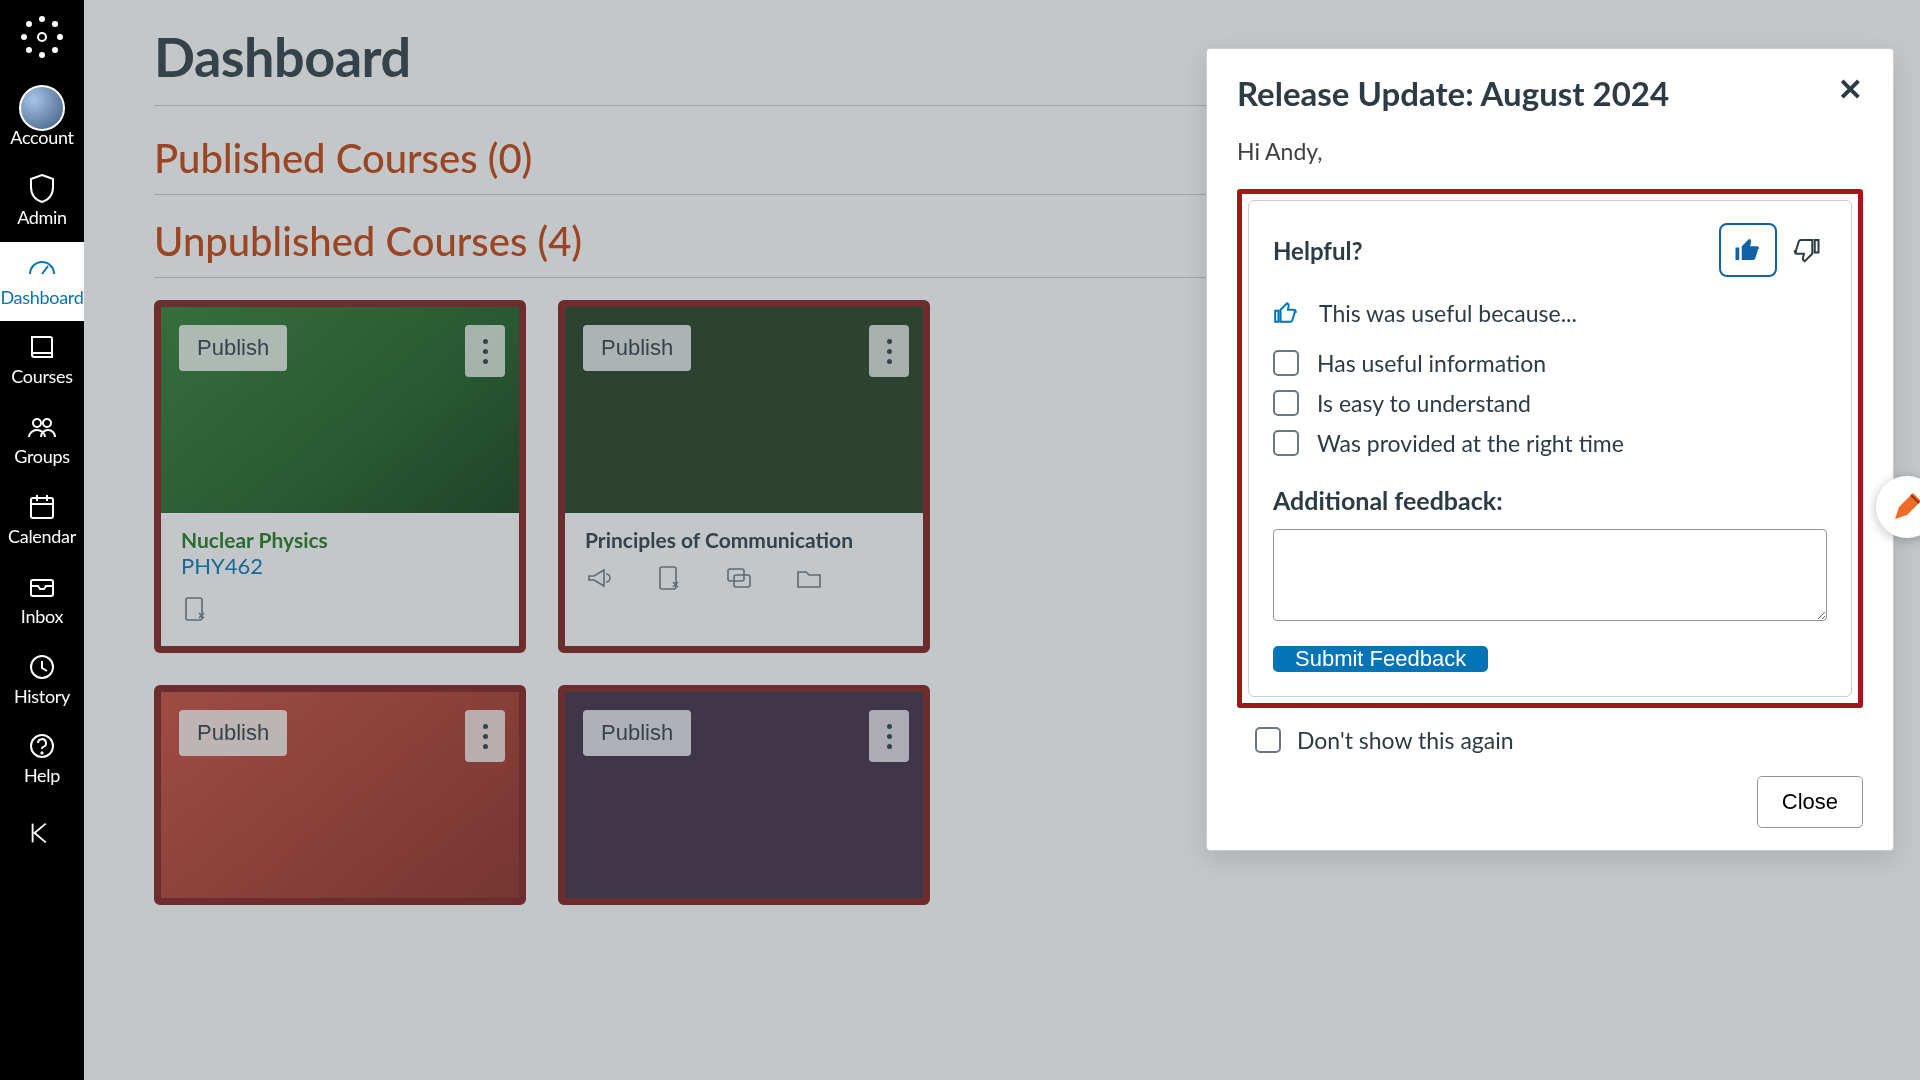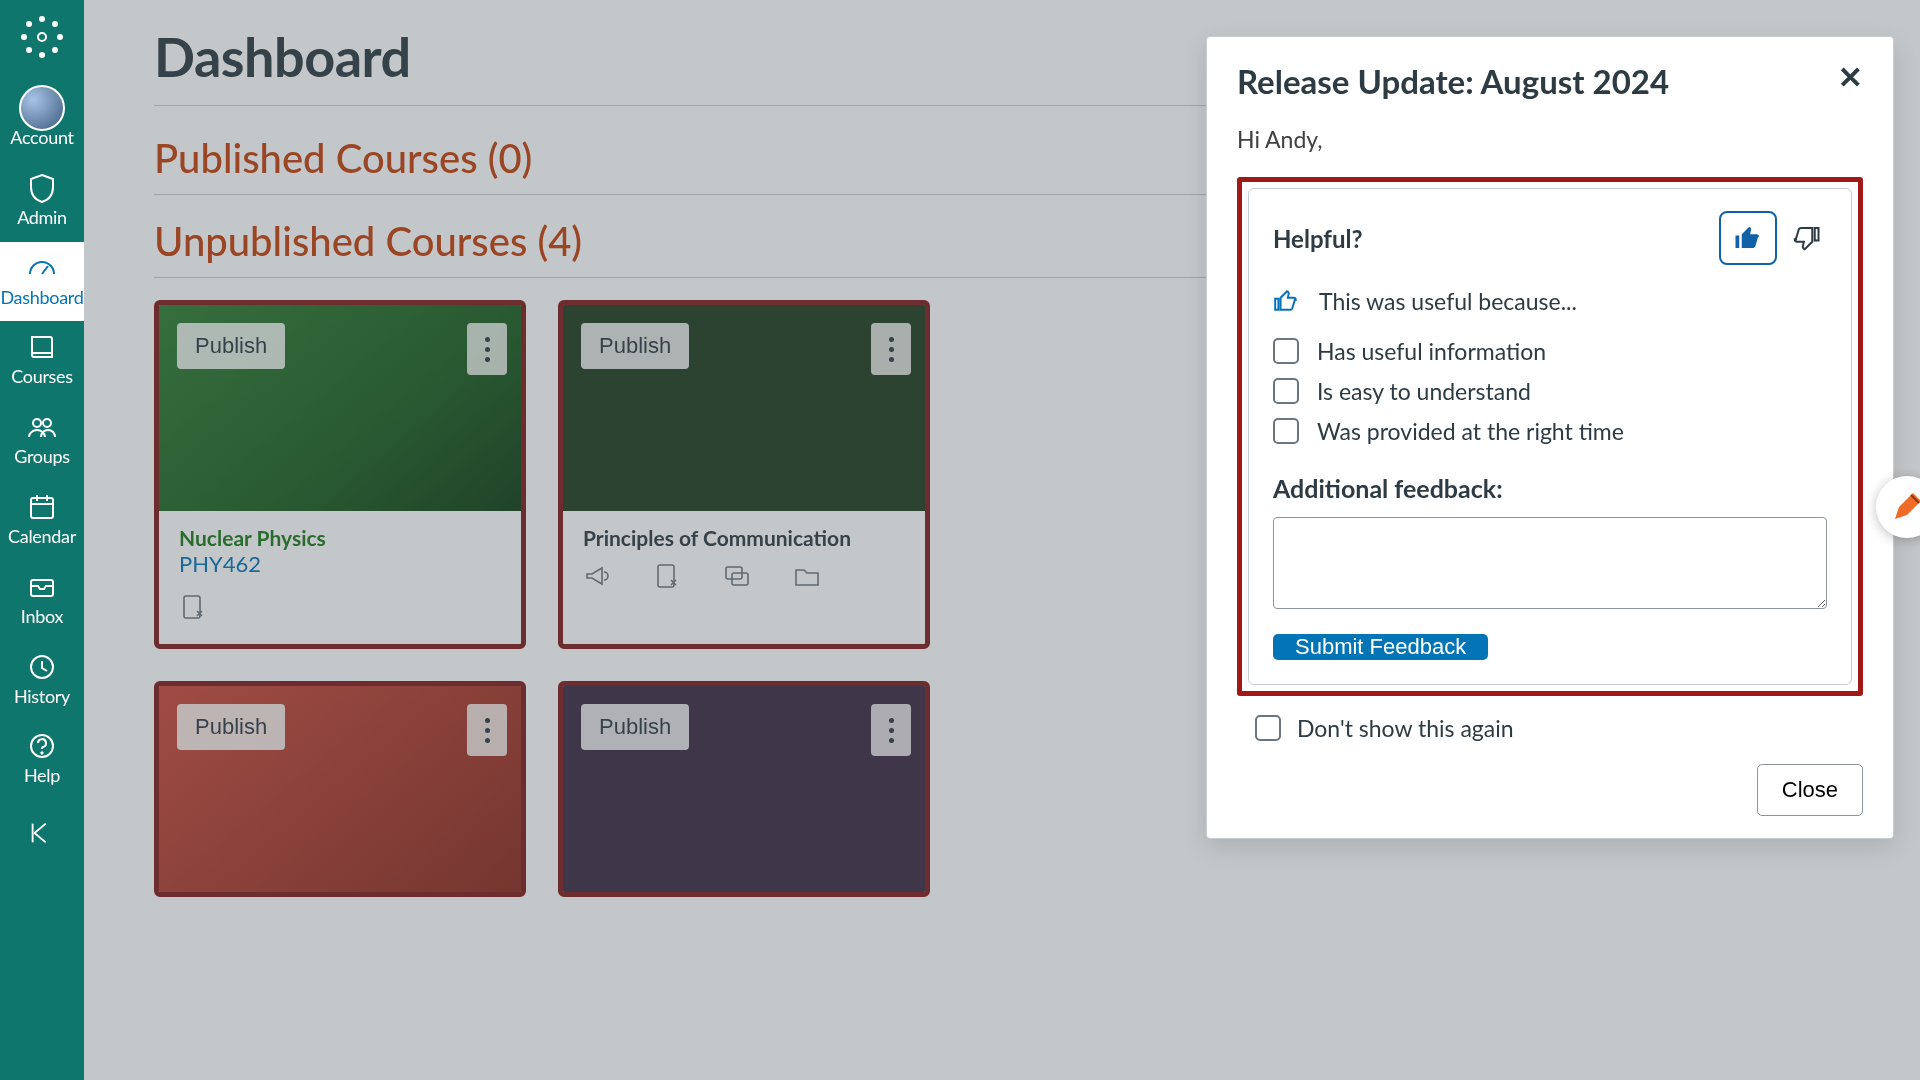--- a/index.html
+++ b/index.html
@@ -1,20 +1,20 @@
 <!DOCTYPE html>
 <html><head>
 <meta charset="utf-8">
 <style>
   * { box-sizing: border-box; margin: 0; padding: 0; }
   html, body { width: 1920px; height: 1080px; font-family: "Lato","Helvetica Neue",Arial,sans-serif; color:#2d3b45; overflow:hidden; }
   body { display:flex; }
 
   
-  .sidebar { width: 84px; background:#0f766e; display:flex; flex-direction:column; align-items:center; padding-top:10px; flex-shrink:0;}
+  .sidebar { width: 84px; background:#000000; display:flex; flex-direction:column; align-items:center; padding-top:10px; flex-shrink:0;}
   .logo { width:54px; height:54px; margin-bottom:18px; display:flex; align-items:center; justify-content:center;}
   .logo svg { width:48px; height:48px; }
   .nav-item { width:84px; padding:10px 0 14px; display:flex; flex-direction:column; align-items:center; color:#fff; font-size:18px; cursor:pointer; }
   .nav-item.active { background:#fff; color:#0374b5; }
   .nav-item .icon { height:32px; display:flex; align-items:center; justify-content:center; margin-bottom:4px;}
   .nav-item .icon svg { width:32px; height:32px; stroke:currentColor; fill:none; }
   .avatar-circle { width:46px; height:46px; border-radius:50%; background: radial-gradient(circle at 30% 30%, #a8c3e6, #3b5b7d); border:2px solid #fff;}
   .nav-label { font-size:18px; line-height:1.1; letter-spacing:-0.3px;}
   .collapse-btn { margin-top:18px; color:#fff; cursor:pointer;}
   .collapse-btn svg { width:30px; height:30px; stroke:#fff; fill:none;}
@@ -22,42 +22,42 @@
   
   .main-wrap { position:relative; flex:1; }
   .main { padding: 24px 60px 0 70px; }
   h1.page-title { font-size:54px; font-weight:700; color:#2d3b45; margin-bottom:16px; letter-spacing:-0.5px;}
   .title-divider { border:none; border-top:1px solid #c7cdd1; margin-bottom:28px; width:1100px;}
   h2.section { font-size:40px; font-weight:500; color:#c2410c; margin-bottom:12px;}
   .section-divider { border:none; border-top:1px solid #c7cdd1; margin-bottom:22px; width:1100px;}
   .empty-msg { font-size:22px; color:#2d3b45; margin-bottom:40px;}
   .cards { display:flex; flex-wrap:wrap; gap:32px; width:1100px;}
 
-  .card { width:372px; border:5px solid #7f1d1d; border-radius:6px; overflow:hidden; background:#fff; }
+  .card { width:372px; border:7px solid #7f1d1d; border-radius:6px; overflow:hidden; background:#fff; }
   .card-hero { height:206px; position:relative; background-size:cover; background-position:center;}
   .hero-green { background: linear-gradient(140deg,#2e7d32,#1b5e20 60%,#0f3d14); }
   .hero-darkgreen { background:#1f3d1f; }
   .hero-red { background: linear-gradient(140deg,#c94a3b,#8b2a1f); }
   .hero-purple { background:#3d2a44; }
   .publish-btn { position:absolute; top:18px; left:18px; background:rgba(255,255,255,0.85); border:none; border-radius:4px; padding:10px 18px; font-size:22px; color:#2d3b45; cursor:pointer;}
   .card-menu { position:absolute; top:18px; right:14px; width:40px; height:52px; border-radius:4px; background:rgba(255,255,255,0.82); display:flex; align-items:center; justify-content:center; cursor:pointer;}
   .vdots { display:flex; flex-direction:column; gap:5px;}
   .vdots span { width:5px; height:5px; border-radius:50%; background:#2d3b45;}
   .card-body { padding:14px 20px 4px;}
   .course-name { font-size:21px; font-weight:700; color:#1b7a1b; }
   .course-name.dark { color:#2d3b45; }
   .course-code { font-size:22px; color:#0374b5; margin-bottom:4px;}
   .card-footer { padding:8px 20px 20px; display:flex; gap:42px; }
   .card-footer .footer-icon svg { width:28px; height:28px; stroke:#6b7780; fill:none; stroke-width:1.6;}
 
   
   .dim { position:absolute; inset:0; background:rgba(73,80,87,0.32); pointer-events:none;}
 
   
-  .release-panel { position:absolute; top:36px; right:26px; width:688px; background:#fff; border:1px solid #c7cdd1; border-radius:4px; padding:24px 30px 22px; box-shadow:0 8px 24px rgba(0,0,0,0.12);margin-left:32px;}
+  .release-panel { position:absolute; top:48px; right:26px; width:688px; background:#fff; border:1px solid #c7cdd1; border-radius:4px; padding:24px 30px 22px; box-shadow:0 8px 24px rgba(0,0,0,0.12);margin-left:32px;}
   .release-header { display:flex; justify-content:space-between; align-items:flex-start; margin-bottom:24px;}
   .release-title { font-size:33px; font-weight:700; color:#2d3b45;}
   .close-x { font-size:30px; font-weight:700; cursor:pointer; line-height:1;}
   .greeting { font-size:23px; color:#404040; margin-bottom:24px;}
 
   
   .feedback-outline { border:5px solid #a01818; padding:6px; border-radius:3px; margin-bottom:18px;}
   .feedback-card { border:1px solid #c7cdd1; border-radius:6px; background:#fff; padding:22px 24px 24px;}
   .fb-top { display:flex; justify-content:space-between; align-items:center; margin-bottom:22px;}
   .fb-question { font-size:24px; font-weight:700; }

